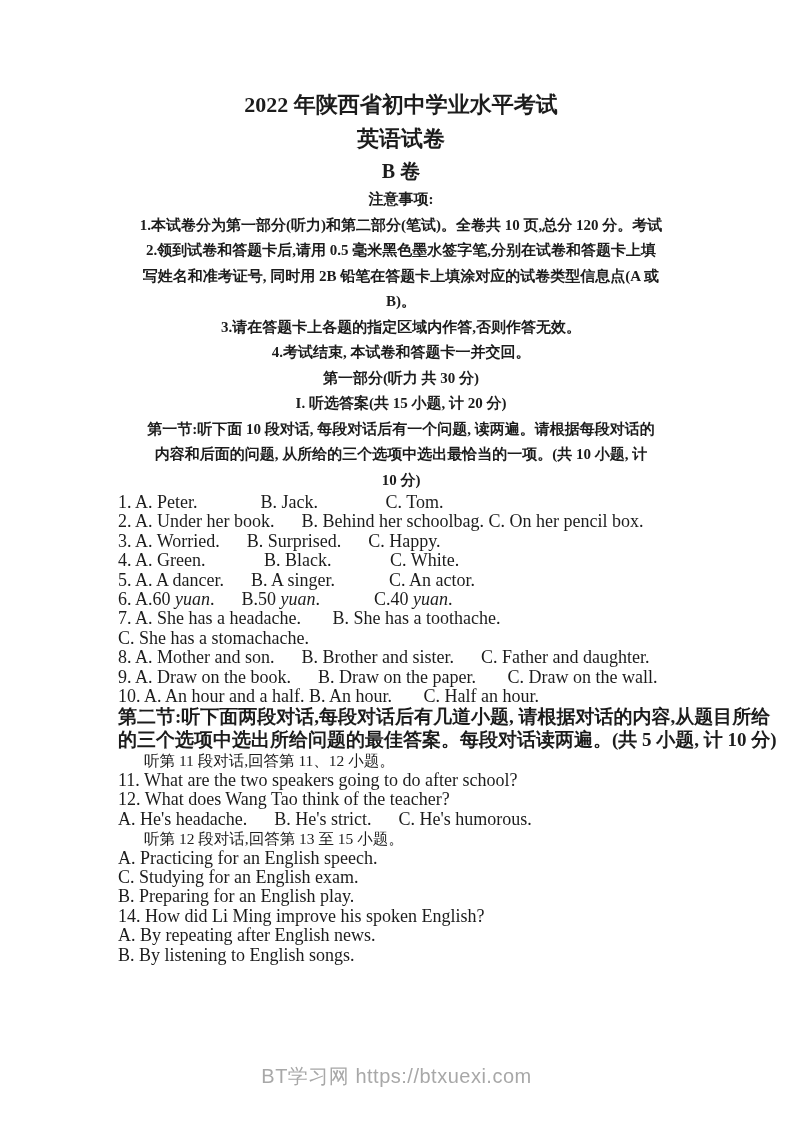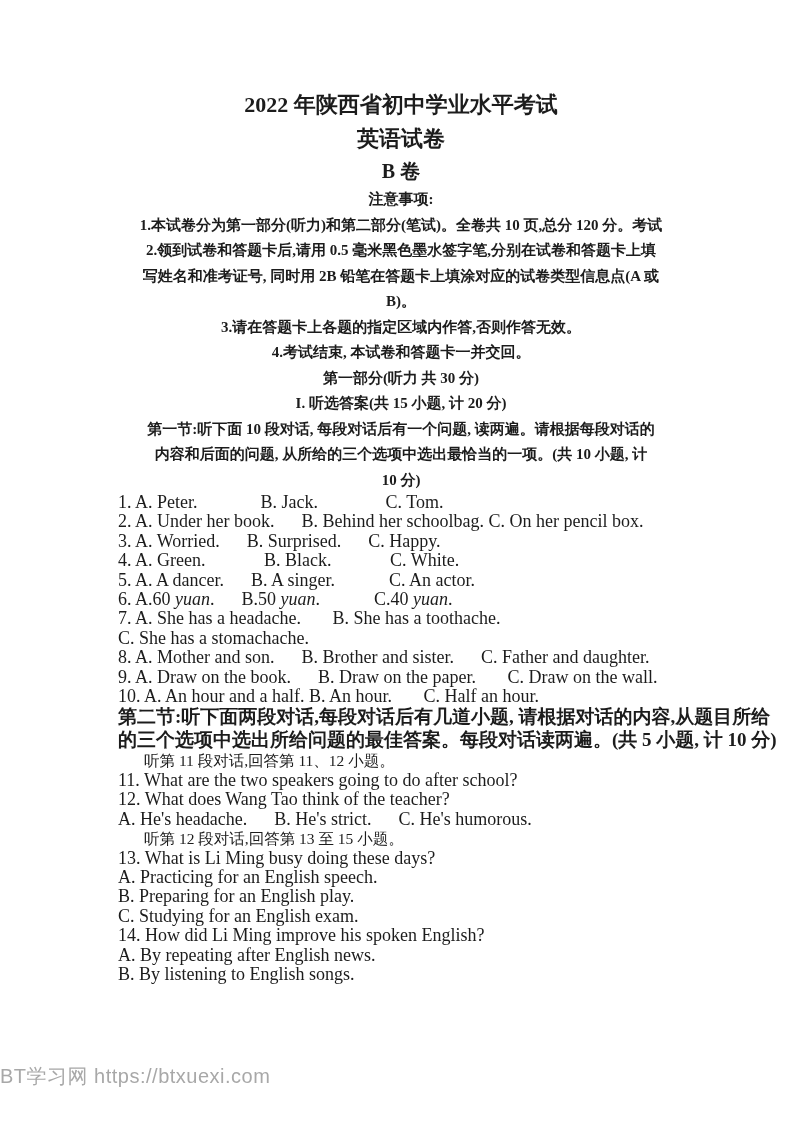--- a/index.html
+++ b/index.html
@@ -34,21 +34,21 @@
   .line.en {
     font-size:18px; font-weight:normal; line-height:19.4px;
   }
   .line.cn-reg {
     font-size:15.5px; font-weight:normal; line-height:19.4px;padding-left:26px;
   }
   .it { font-style:italic; }
   .footer {
     position:absolute;
     left:0; right:0; top:1063px;
-    text-align:left;
+    text-align:center;
     font-family:"Liberation Sans", sans-serif;
     font-size:20px;
     color:#a8a8a8;
     letter-spacing:0.5px;
   }
 </style>
 </head>
 <body>
 
 <div class="page">
@@ -80,23 +80,22 @@
         <div class="line en"><span>8. A. Mother and son.      B. Brother and sister.      C. Father and daughter.</span></div>
         <div class="line en"><span>9. A. Draw on the book.      B. Draw on the paper.       C. Draw on the wall.</span></div>
         <div class="line en"><span>10. A. An hour and a half. B. An hour.       C. Half an hour.</span></div>
         <div class="line cn-bold-tight"><span>第二节:听下面两段对话,每段对话后有几道小题, 请根据对话的内容,从题目所给</span></div>
         <div class="line cn-bold-tight"><span>的三个选项中选出所给问题的最佳答案。每段对话读两遍。(共 5 小题, 计 10 分)</span></div>
         <div class="line cn-reg"><span>听第 11 段对话,回答第 11、12 小题。</span></div>
         <div class="line en"><span>11. What are the two speakers going to do after school?</span></div>
         <div class="line en"><span>12. What does Wang Tao think of the teacher?</span></div>
         <div class="line en"><span>A. He's headache.      B. He's strict.      C. He's humorous.</span></div>
         <div class="line cn-reg"><span>听第 12 段对话,回答第 13 至 15 小题。</span></div>
-        <div class="line en"><span>13. What is Li Ming busy doing these days?</span></div>
         <div class="line en"><span>A. Practicing for an English speech.</span></div>
+        <div class="line en"><span>C. Studying for an English exam.</span></div>
         <div class="line en"><span>B. Preparing for an English play.</span></div>
-        <div class="line en"><span>C. Studying for an English exam.</span></div>
         <div class="line en"><span>14. How did Li Ming improve his spoken English?</span></div>
         <div class="line en"><span>A. By repeating after English news.</span></div>
         <div class="line en"><span>B. By listening to English songs.</span></div>
       </div>
   </div>
   <div class="footer">BT学习网 https://btxuexi.com</div>
 </div>
 
 </body></html>

